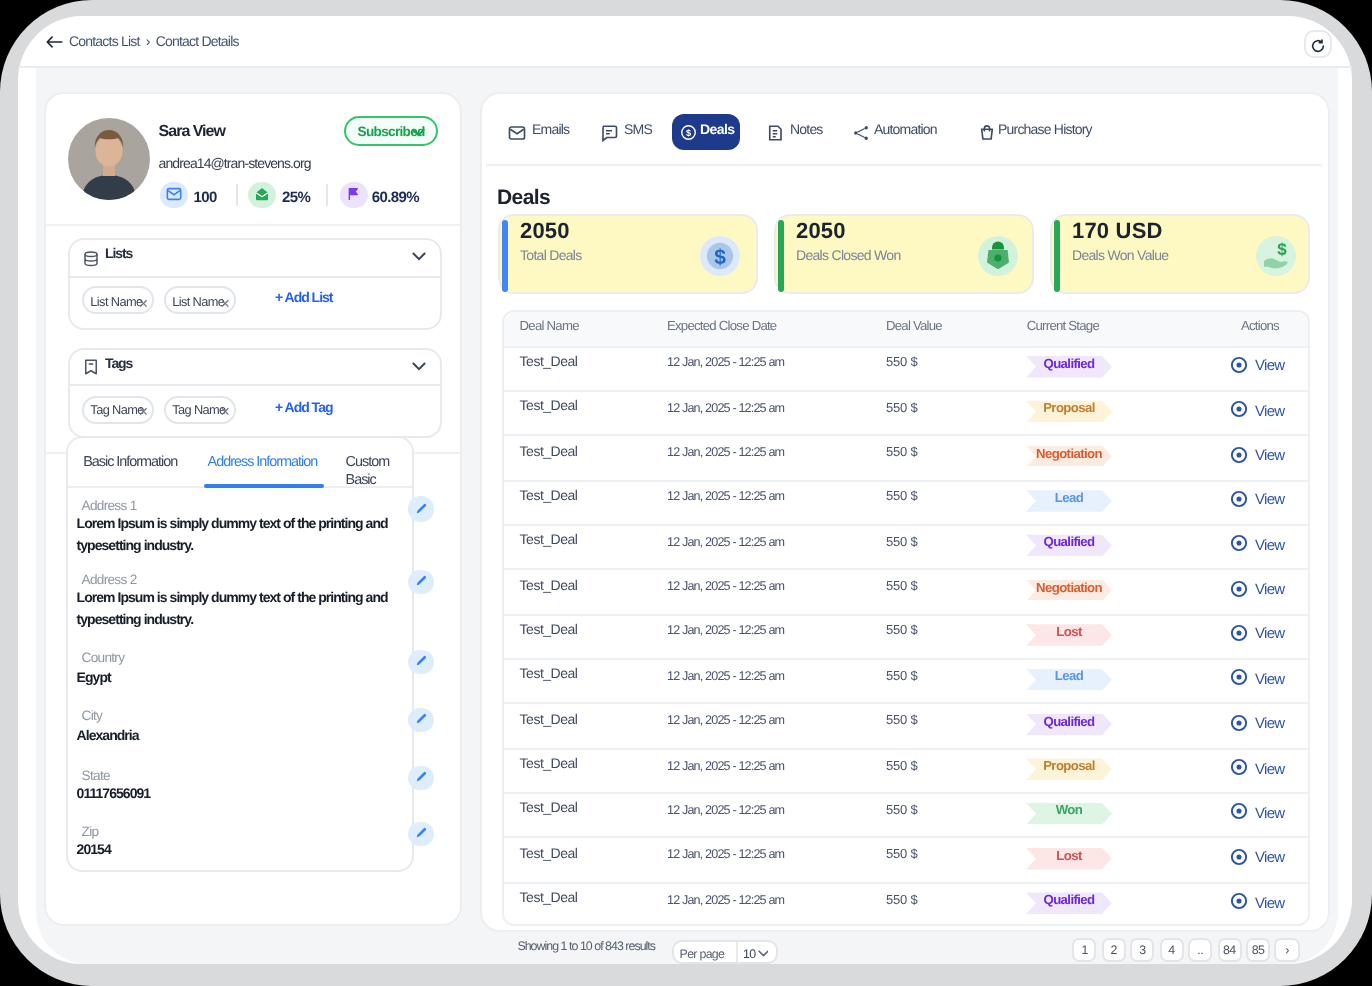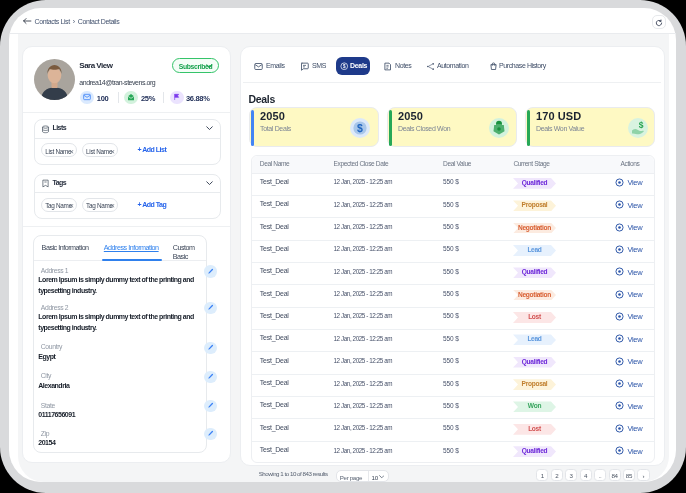--- a/index.html
+++ b/index.html
@@ -34,23 +34,23 @@
 .box { position:absolute; left:11.2px; width:186.3px; height:45.5px; border:1px solid #e7eaed; border-radius:8px; background:#fff; }
 .box .bh { position:absolute; left:0; top:0; width:100%; height:18.5px; border-bottom:1px solid #e8ebee; }
 .box .bt { position:absolute; left:17px; top:4.2px; font-size:7px; font-weight:bold; letter-spacing:-0.55px; color:#272f3e; }
 .box .bi { position:absolute; left:6px; top:4.5px; width:9px; height:9px; }
 .box .chev { position:absolute; right:7px; top:6px; width:7px; height:5px; }
 .chip { position:absolute; top:23px; width:36px; height:14px; border:1px solid #e2e5e9; border-radius:7px; background:#fff; }
 .chip span { position:absolute; left:3px; top:3.7px; font-size:6.4px; letter-spacing:-0.3px; color:#3c4657; }
 .chip .x { position:absolute; left:auto; right:2.2px; top:3.7px; font-size:6.2px; color:#6c7684; }
 .addl { position:absolute; top:26px; font-size:7px; font-weight:bold; letter-spacing:-0.5px; color:#2563eb; }
 
-.tabsC { position:absolute; left:10px; top:188px; width:174px; height:218.5px; border:1px solid #e7eaed; border-radius:8px; background:#fff;padding-left:29px; }
+.tabsC { position:absolute; left:10px; top:171px; width:174px; height:218.5px; border:1px solid #e7eaed; border-radius:8px; background:#fff;padding-left:29px; }
 .ttab { position:absolute; top:7.5px; font-size:7.2px; letter-spacing:-0.5px; color:#3a4456; }
-.ttab.act { color:#2f80ed;text-decoration:underline; }
+.ttab.act { color:#2f80ed; }
 .tabline { position:absolute; left:0; top:24px; width:100%; height:1px; background:#eceef1; }
 .tabul { position:absolute; left:67.5px; top:23px; width:60px; height:2px; background:#2f80ed; border-radius:1px; }
 .flab { position:absolute; left:6.5px; font-size:6.8px; letter-spacing:-0.35px; color:#8f97a3; }
 .fval { position:absolute; left:4px; font-size:7px; font-weight:bold; letter-spacing:-0.48px; color:#171e29; line-height:10.7px; }
 .editc { position:absolute; left:170px; width:12.5px; height:12.5px; border-radius:50%; background:#ddedfc; }
 .editc svg { position:absolute; left:2.7px; top:2.7px; width:7px; height:7px; }
 
 
 .rtab { position:absolute; top:62px; font-size:7px; letter-spacing:-0.4px; color:#3d4c66; }
 .rtabic { position:absolute; top:61.5px; width:9px; height:9px; }
@@ -136,21 +136,21 @@
           <path d="M3 10l9 6 9-6" fill="none" stroke="#fff" stroke-width="1.8"></path>
         </svg>
       </div>
     <div class="snum" style="left:117.7px">25%</div>
     <div class="sdiv" style="left:140px"></div>
     <div class="sic" style="left:146.9px;background:#ebe3fe">
         <svg viewBox="0 0 24 24">
           <path d="M5 3v18M5 4h12l-3.5 4.5L17 13H5" fill="#7c3aed" stroke="#7c3aed" stroke-width="2" stroke-linejoin="round"></path>
         </svg>
       </div>
-    <div class="snum" style="left:162.6px">36.88%</div>
+    <div class="snum" style="left:162.6px">60.89%</div>
   </div>
   <div class="ldiv" style="top:65px"></div>
 
   <div class="box" style="top:72.5px">
     <div class="bh"></div>
     <svg class="bi" viewBox="0 0 24 24">
         <ellipse cx="12" cy="5.5" rx="8" ry="3" fill="none" stroke="#4b5563" stroke-width="2"></ellipse>
         <path d="M4 5.5v6c0 1.7 3.6 3 8 3s8-1.3 8-3v-6M4 11.5v6c0 1.7 3.6 3 8 3s8-1.3 8-3v-6" fill="none" stroke="#4b5563" stroke-width="2"></path>
       </svg>
     <div class="bt">Lists</div>

